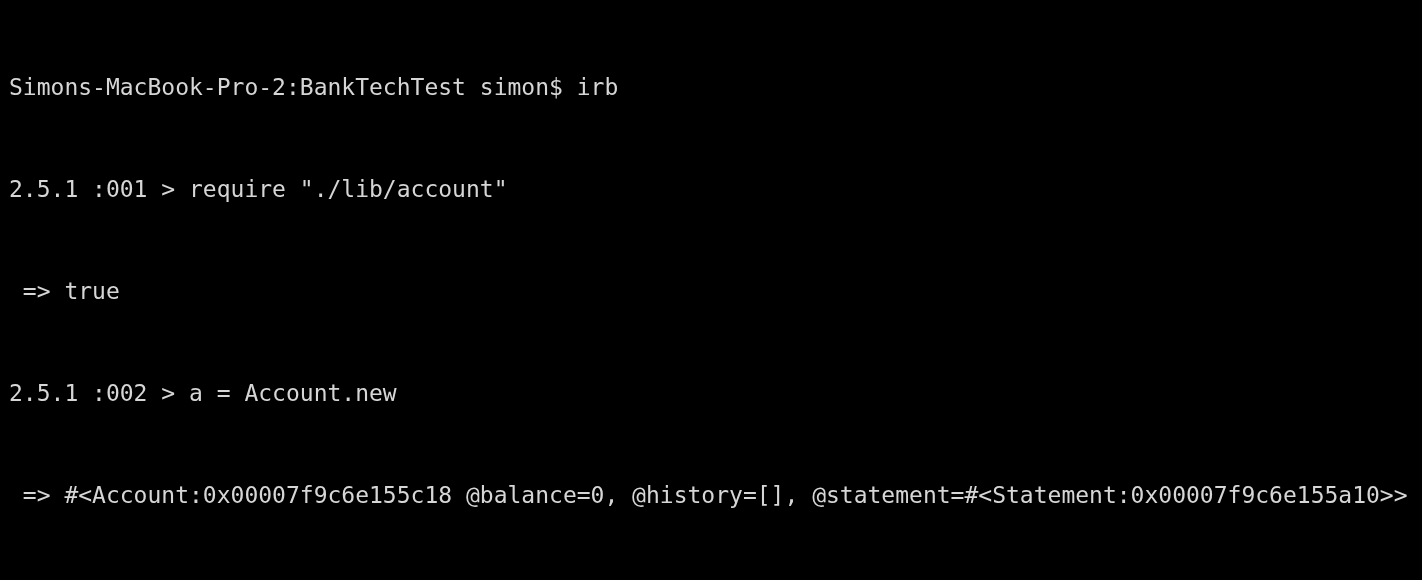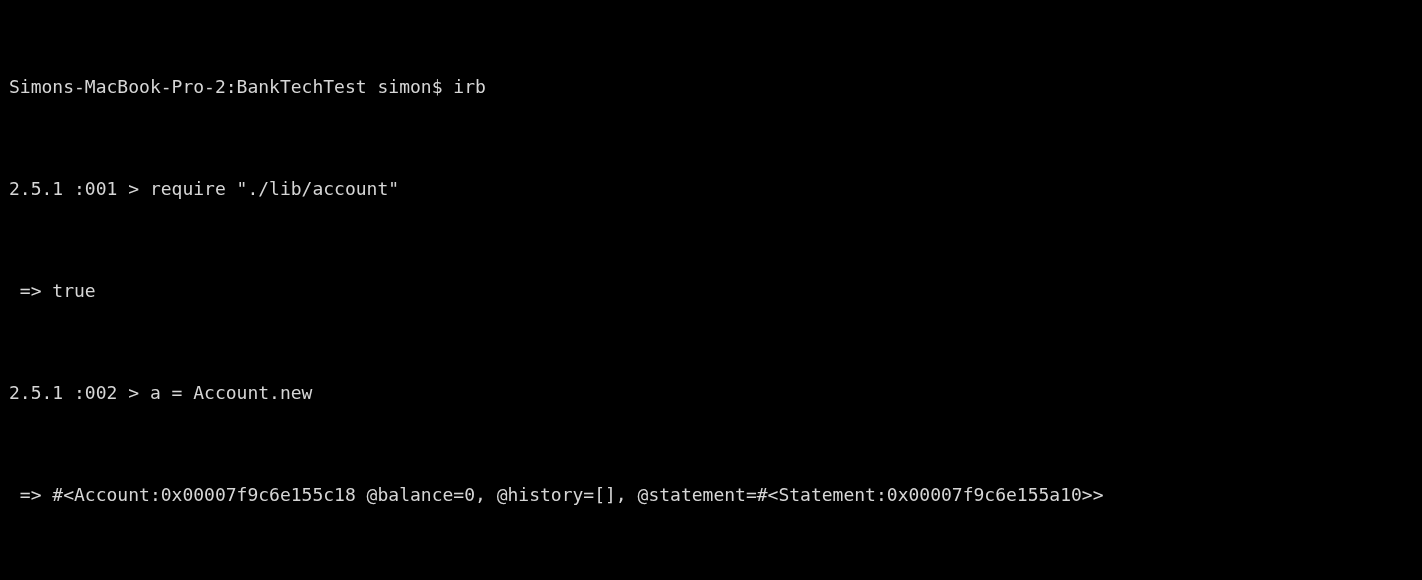--- a/index.html
+++ b/index.html
@@ -7,21 +7,21 @@
     padding: 0;
     background: #000000;
   }
   #terminal {
     position: relative;
     width: 1422px;
     height: 580px;
     background: #000000;
     overflow: hidden;
     font-family: "DejaVu Sans Mono", "Liberation Mono", monospace;
-    font-size: 18px;
+    font-size: 23px;
     line-height: 34px;
     color: #d6d6d6;
     padding: 0;
     box-sizing: border-box;
   }
   #screen {
     position: absolute;
     left: 9px;
     top: 2px;
     width: 1460px;

